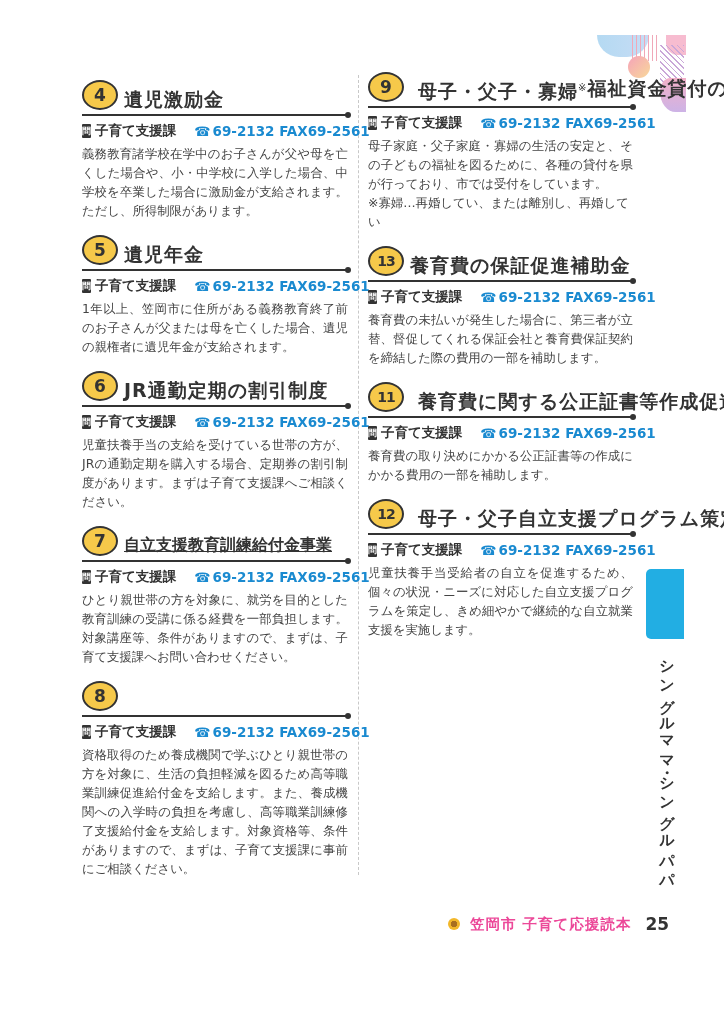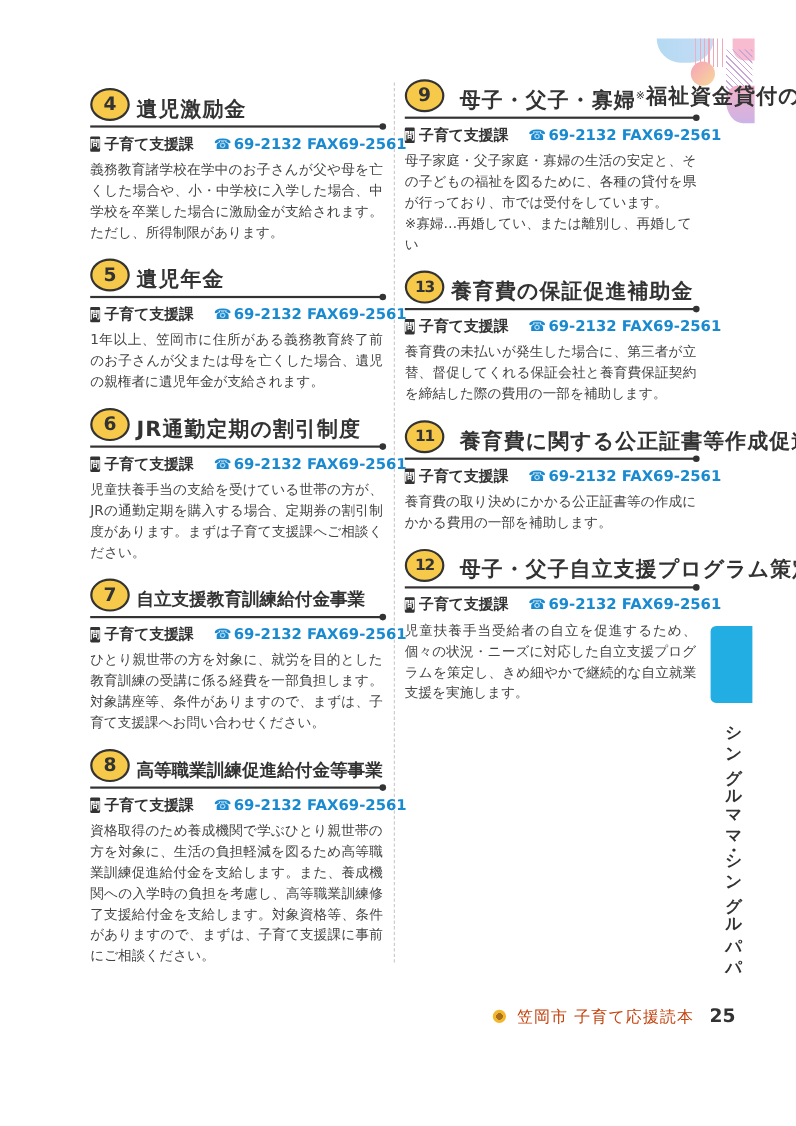--- a/index.html
+++ b/index.html
@@ -19,41 +19,41 @@
   .col { position: absolute; }
   .col-left { left: 82px; top: 80px; width: 266px; }
   .col-right { left: 368px; top: 72px; width: 265px; }
 
   .section { position: relative; margin-bottom: 15px; }
   .head { position: relative; display: flex; align-items: flex-end; padding-bottom: 3px; border-bottom: 2px solid #333; }
   .head::after { content: ""; position: absolute; right: -3px; bottom: -4px; width: 6px; height: 6px; background: #333; border-radius: 50%; }
   .num { flex: 0 0 auto; width: 36px; height: 30px; border-radius: 50%; background: #f6c94a; border: 2.2px solid #333; display: flex; align-items: center; justify-content: center; font-family: "DejaVu Sans", sans-serif; font-weight: bold; font-size: 17px; color: #333; margin-right: 6px; margin-bottom: 1px; }
   .num.small { font-size: 14px; letter-spacing: -1px; }
   .title { font-family: "DejaVu Sans", sans-serif; font-weight: bold; font-size: 19px; color: #333; letter-spacing: 1px; line-height: 24px; white-space: nowrap; }
-  .title.mid { font-size: 16px; letter-spacing: 0; }
+  .title.mid { font-size: 16px; letter-spacing: 0; text-decoration: underline; }
   .title-block { display: flex; flex-direction: row; }
   .title-block .title { line-height: 24px; }
   .title-block .title.first { padding-left: 8px; }
   .sup { font-size: 10px; vertical-align: super; font-weight: normal; }
 
   .contact { display: flex; align-items: center; margin-top: 6px; font-size: 13.5px; font-weight: bold; white-space: nowrap; }
   .q-icon { display: inline-flex; align-items: center; justify-content: center; width: 14px; height: 14px; background: #333; color: #fff; font-size: 9px; margin-right: 4px; border-radius: 1px; }
   .dept { color: #333; margin-right: 18px; }
   .phone-icon { color: #1a8ad0; font-size: 13px; margin-right: 2px; }
   .tel { color: #1a8ad0; }
   .body-text { margin-top: 4px; font-size: 12.4px; line-height: 19px; color: #444; text-align: justify; }
   .note { font-size: 12.4px; line-height: 19px; color: #444; }
   .note-indent { padding-left: 74px; }
 
   .side-tab { position: absolute; left: 646px; top: 569px; width: 38px; height: 70px; background: #22aee3; border-radius: 5px 0 0 5px; }
   .side-label { position: absolute; left: 652px; top: 650px; width: 24px; writing-mode: vertical-rl; font-size: 15px; font-weight: bold; color: #333; letter-spacing: 2px; }
 
   .footer { position: absolute; left: 448px; top: 914px; display: flex; align-items: center; white-space: nowrap; }
   .sunflower { width: 12px; height: 12px; border-radius: 50%; background: radial-gradient(circle, #a86e1f 0 35%, #f2b72a 36%); margin-right: 10px; }
-  .footer-title { font-size: 14.5px; font-weight: normal; color: #c2410c; letter-spacing: 1px; margin-right: 14px; }
+  .footer-title { font-size: 14.5px; font-weight: bold; color: #ec4899; letter-spacing: 1px; margin-right: 14px; }
   .page-num { font-size: 17px; font-weight: bold; color: #333; }
 </style>
 </head>
 <body>
 
 <div class="deco deco-blue"></div>
 <div class="deco deco-stripes"></div>
 <div class="deco deco-circle"></div>
 <div class="deco deco-pink2"></div>
 <div class="deco deco-diag"></div>
@@ -115,21 +115,20 @@
       <span class="dept">子育て支援課</span>
       <span class="phone-icon">☎</span>
       <span class="tel">69-2132 FAX69-2561</span>
     </div>
     <p class="body-text">ひとり親世帯の方を対象に、就労を目的とした教育訓練の受講に係る経費を一部負担します。対象講座等、条件がありますので、まずは、子育て支援課へお問い合わせください。</p>
   </div>
 
   <div class="section">
     <div class="head">
       <span class="num">8</span>
-      <span class="title mid">高等職業訓練促進給付金等事業</span>
     </div>
     <div class="contact">
       <span class="q-icon">問</span>
       <span class="dept">子育て支援課</span>
       <span class="phone-icon">☎</span>
       <span class="tel">69-2132 FAX69-2561</span>
     </div>
     <p class="body-text">資格取得のため養成機関で学ぶひとり親世帯の方を対象に、生活の負担軽減を図るため高等職業訓練促進給付金を支給します。また、養成機関への入学時の負担を考慮し、高等職業訓練修了支援給付金を支給します。対象資格等、条件がありますので、まずは、子育て支援課に事前にご相談ください。</p>
   </div>
 </div>

